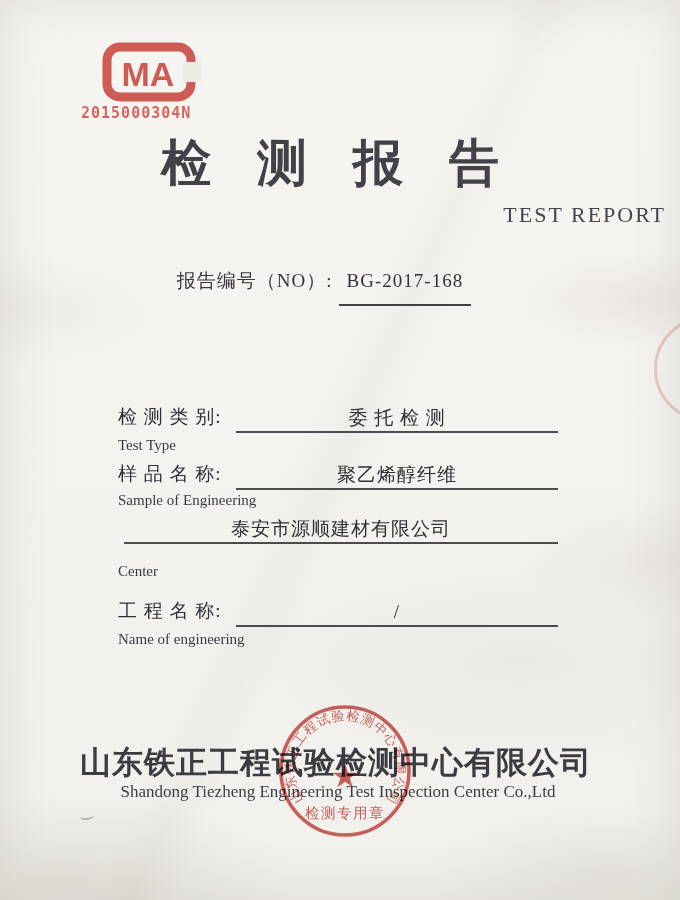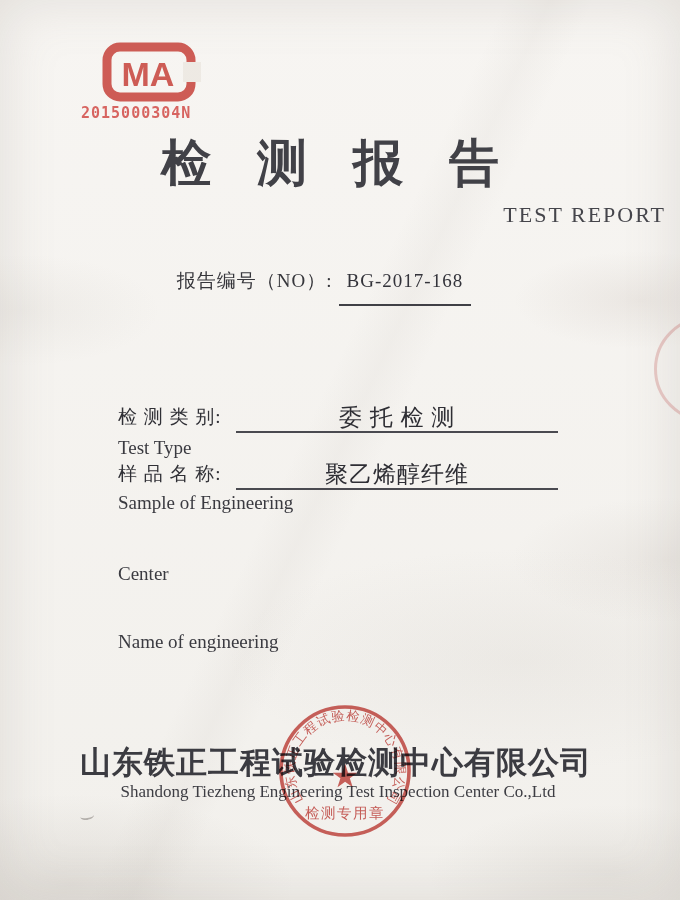--- a/index.html
+++ b/index.html
@@ -51,25 +51,25 @@
   .frow{
     position:absolute;left:118px;width:440px;height:30px;
     display:flex;align-items:flex-start;
   }
   .flabel{
     flex:0 0 auto;min-width:112px;font-size:19px;letter-spacing:1px;
     color:#303036;padding-bottom:1px;white-space:nowrap;
   }
   .fline{
     flex:1 1 auto;border-bottom:2px solid #4a4a50;text-align:center;
-    font-size:23px;color:#2e2e34;letter-spacing:1px;line-height:27px;
+    font-size:19px;color:#2e2e34;letter-spacing:1px;line-height:27px;
     white-space:nowrap;margin-left:6px;
   }
   .fsub{
-    position:absolute;left:118px;font-size:19px;color:#3a3a40;
+    position:absolute;left:118px;font-size:15px;color:#3a3a40;
     font-family:"Liberation Serif","DejaVu Serif",serif;
   }
   
   .company-cn{
     position:absolute;left:0;top:742px;width:672px;text-align:center;
     font-size:31px;font-weight:600;letter-spacing:1px;color:#3b3b41;
   }
   .company-en{
     position:absolute;left:0;top:782px;width:676px;text-align:center;
     font-size:17px;color:#3d3d43;
@@ -113,23 +113,28 @@
   </div>
   <div class="fsub" style="top:437px">Test Type</div>
 
   <div class="frow" style="top:461px">
     <span class="flabel">样 品 名 称:</span>
     <span class="fline">聚乙烯醇纤维</span>
   </div>
   <div class="fsub" style="top:492px">Sample of Engineering</div>
 
   <div class="frow" style="top:515px">
+    <span class="fline">泰安市源顺建材有限公司</span>
   </div>
   <div class="fsub" style="top:563px">Center</div>
 
+  <div class="frow" style="top:598px">
+    <span class="flabel">工 程 名 称:</span>
+    <span class="fline">/</span>
+  </div>
   <div class="fsub" style="top:631px">Name of engineering</div>
 
   <div class="company-cn">山东铁正工程试验检测中心有限公司</div>
   <div class="company-en">Shandong Tiezheng Engineering Test Inspection Center Co.,Ltd</div>
 
   <svg class="stamp-svg" width="150" height="150" viewBox="0 0 150 150">
     <circle cx="75" cy="73" r="64" fill="none" stroke="#c5413c" stroke-width="3.6"></circle>
     <path id="ringpath" d="M 33.2 102.3 A 51 51 0 1 1 116.8 102.3" fill="none"></path>
     <text font-size="13" fill="#c5413c" letter-spacing="1" font-family="Liberation Serif, DejaVu Serif, serif">
       <textPath href="#ringpath">山东铁正工程试验检测中心有限公司</textPath>

